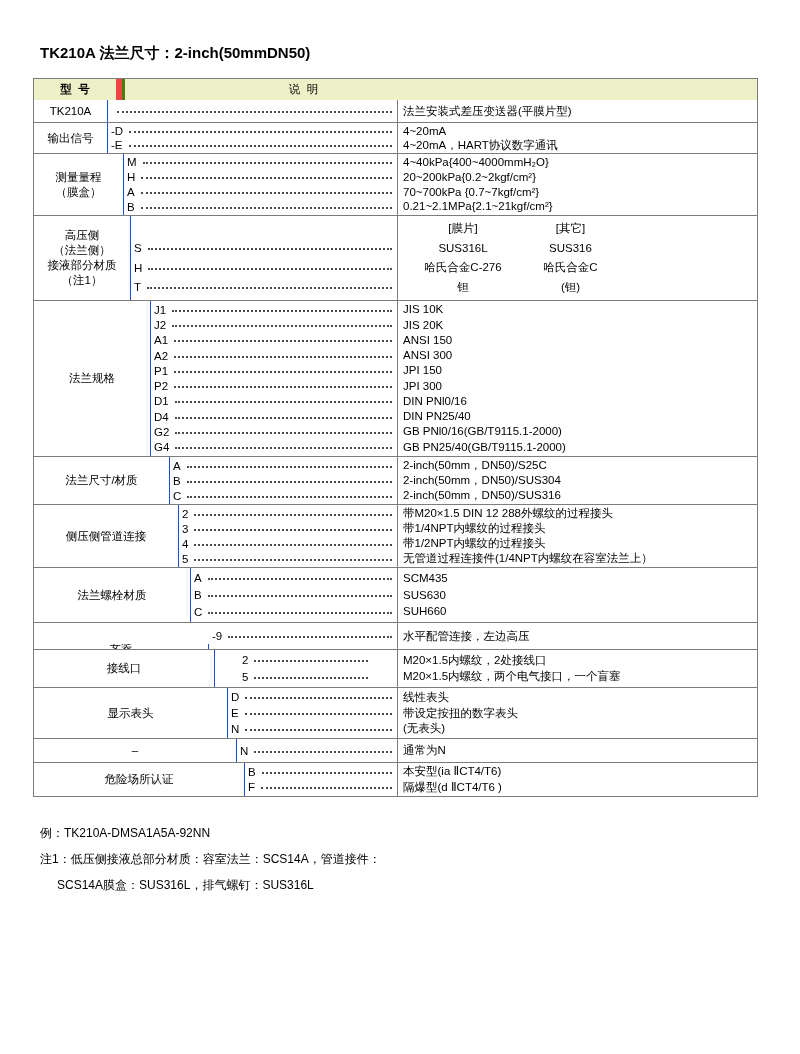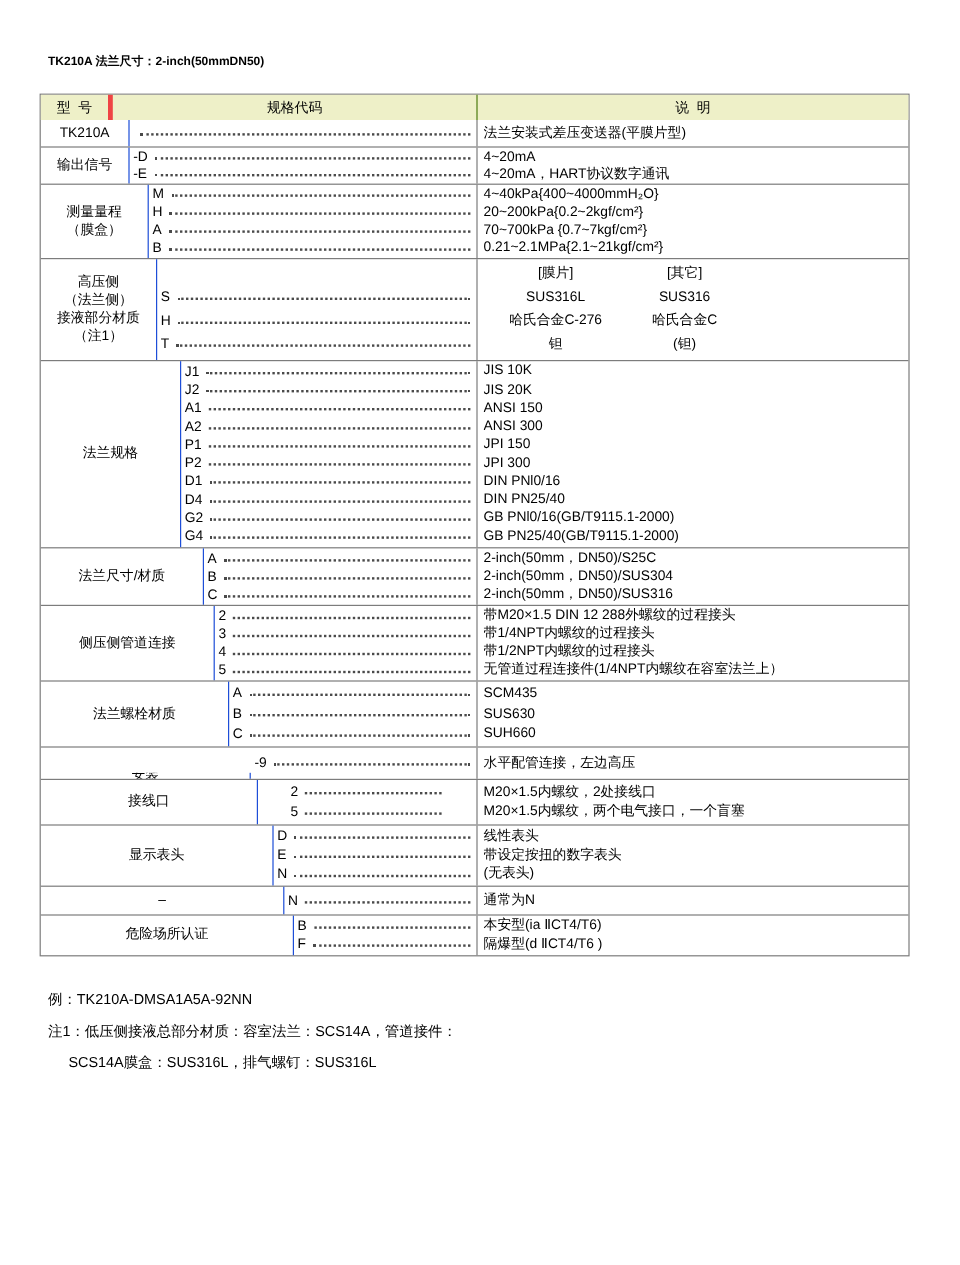--- a/index.html
+++ b/index.html
@@ -3,32 +3,32 @@
 <meta charset="utf-8">
 <style>
   html,body{margin:0;padding:0;}
   body{
     width:800px;height:1054px;background:#ffffff;color:#000;
     font-family:"Liberation Sans","DejaVu Sans",sans-serif;
     position:relative;font-size:11.5px;
   }
   .page-title{
     position:absolute;left:40px;top:44px;
-    font-size:10px;font-weight:bold;white-space:pre;
+    font-size:15px;font-weight:bold;white-space:pre;
   }
   .spec-table{
     position:absolute;left:33px;top:78px;width:725px;
     border:1px solid #7c7c7c;box-sizing:border-box;
     display:flex;flex-direction:column;background:#fff;
   }
   .hdr{display:flex;background:#eef0c8;height:21px;box-sizing:border-box;}
   .hdr-cell{display:flex;align-items:center;justify-content:center;white-space:pre;box-sizing:border-box;}
-  .hdr-model{width:60px;border-right:4px solid #ef4444;}
+  .hdr-model{width:88px;border-right:6px solid #ef4444;font-weight:bold;}
   .hdr-code{flex:1;}
-  .hdr-desc{width:360px;border-left:1px solid #4d7c0f;}
+  .hdr-desc{width:360px;border-left:3px solid #4d7c0f;}
   .section{display:flex;align-items:stretch;border-top:1px solid #7c7c7c;box-sizing:border-box;}
   .sec-label{
     display:flex;flex-direction:column;justify-content:center;align-items:center;
     text-align:center;border-right:1px solid #1d4ed8;box-sizing:border-box;flex:none;
     line-height:15px;white-space:pre;overflow:hidden;
   }
   .sec-codes{
     flex:1;display:flex;flex-direction:column;justify-content:space-evenly;
     padding:1px 3px;box-sizing:border-box;min-width:0;overflow:hidden;
   }
@@ -49,21 +49,20 @@
 </style>
 </head>
 <body>
 
 <div class="page-title">TK210A 法兰尺寸：2-inch(50mmDN50)</div>
 
 <div class="spec-table">
 
   <div class="hdr">
     <div class="hdr-cell hdr-model">型  号</div>
-    <div class="hdr-cell hdr-code">规格代码</div>
     <div class="hdr-cell hdr-desc">说  明</div>
   </div>
 
   <div class="section" style="height:22px;border-top:none;">
     <div class="sec-label" style="width:74px;">
       <span>TK210A</span>
     </div>
     <div class="sec-codes">
       <div class="crow">
           <span class="code"></span>

